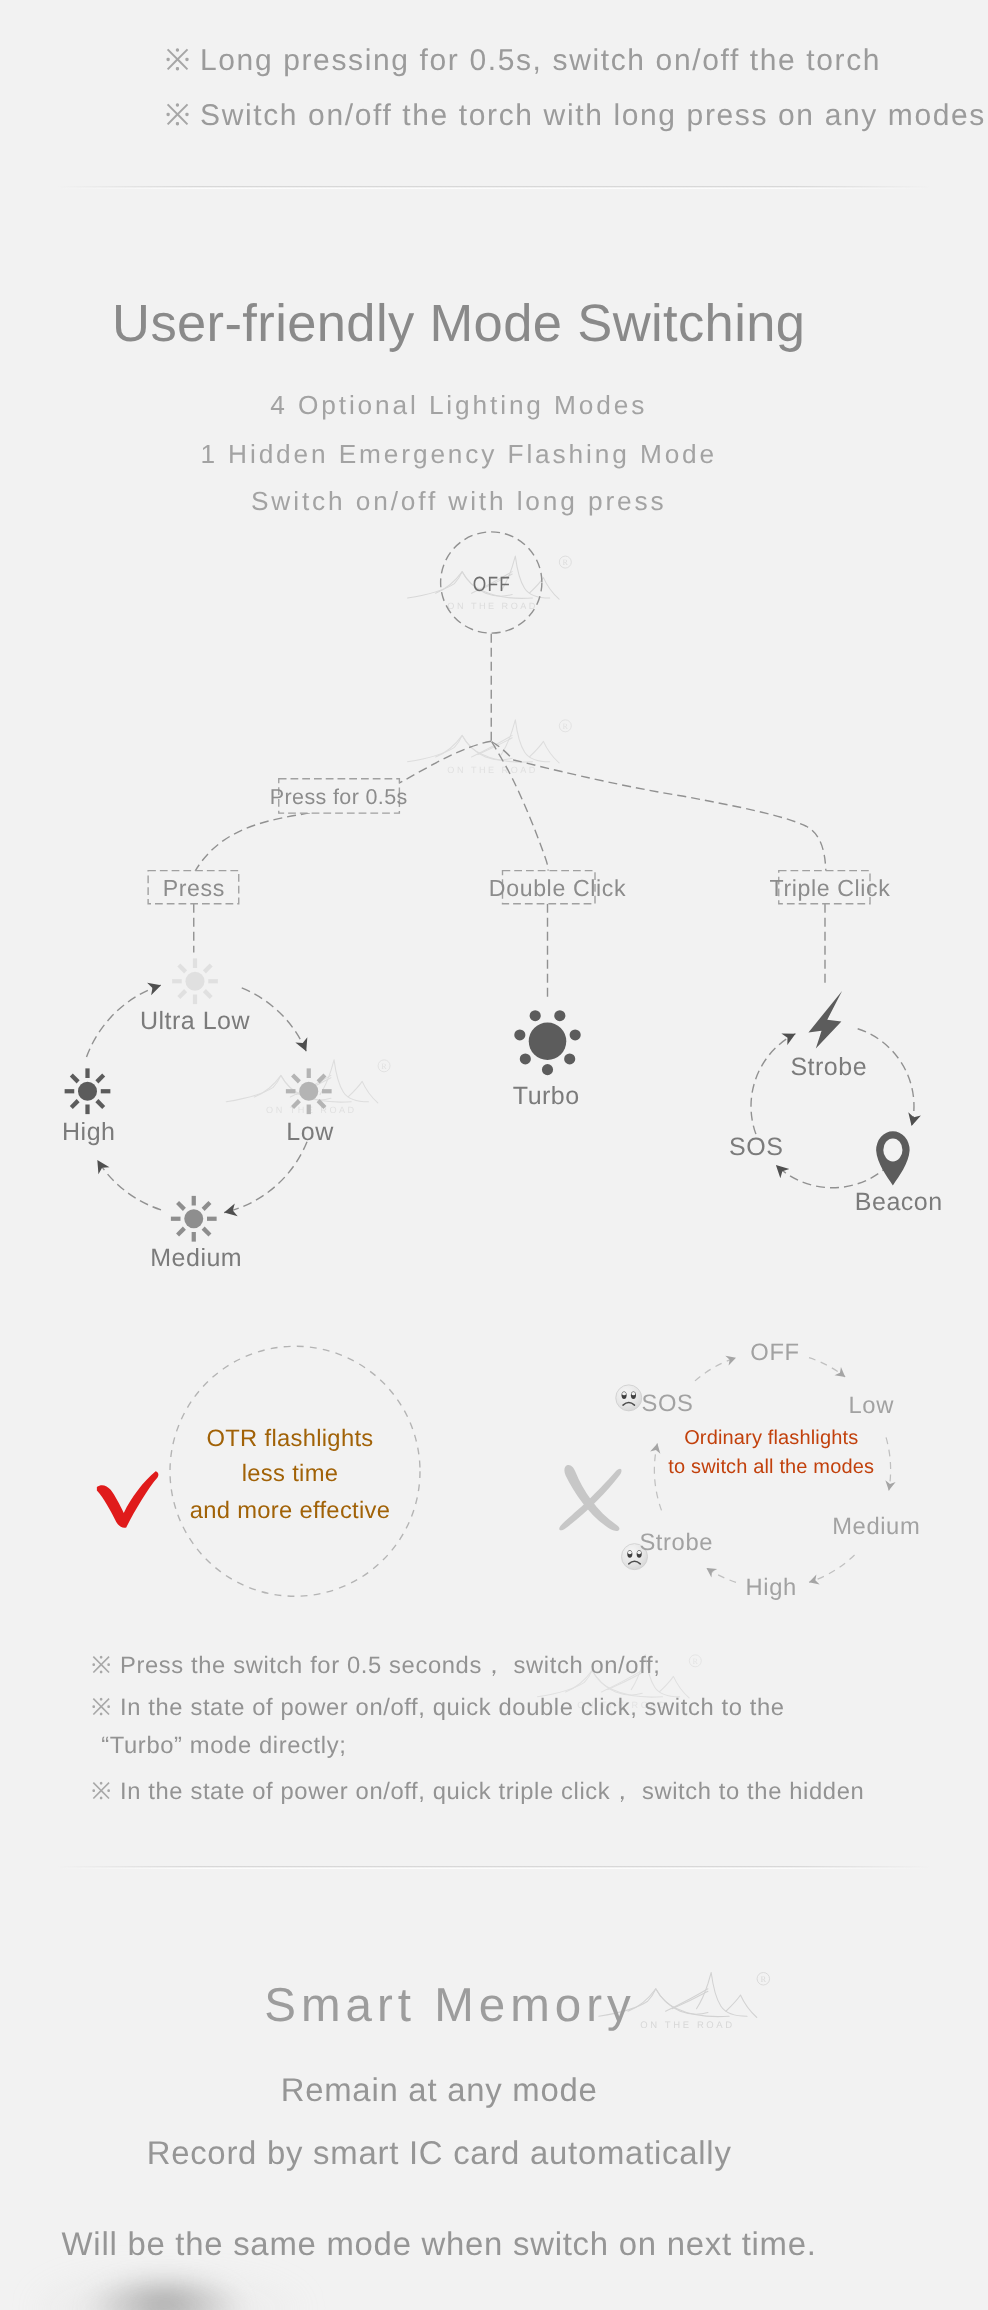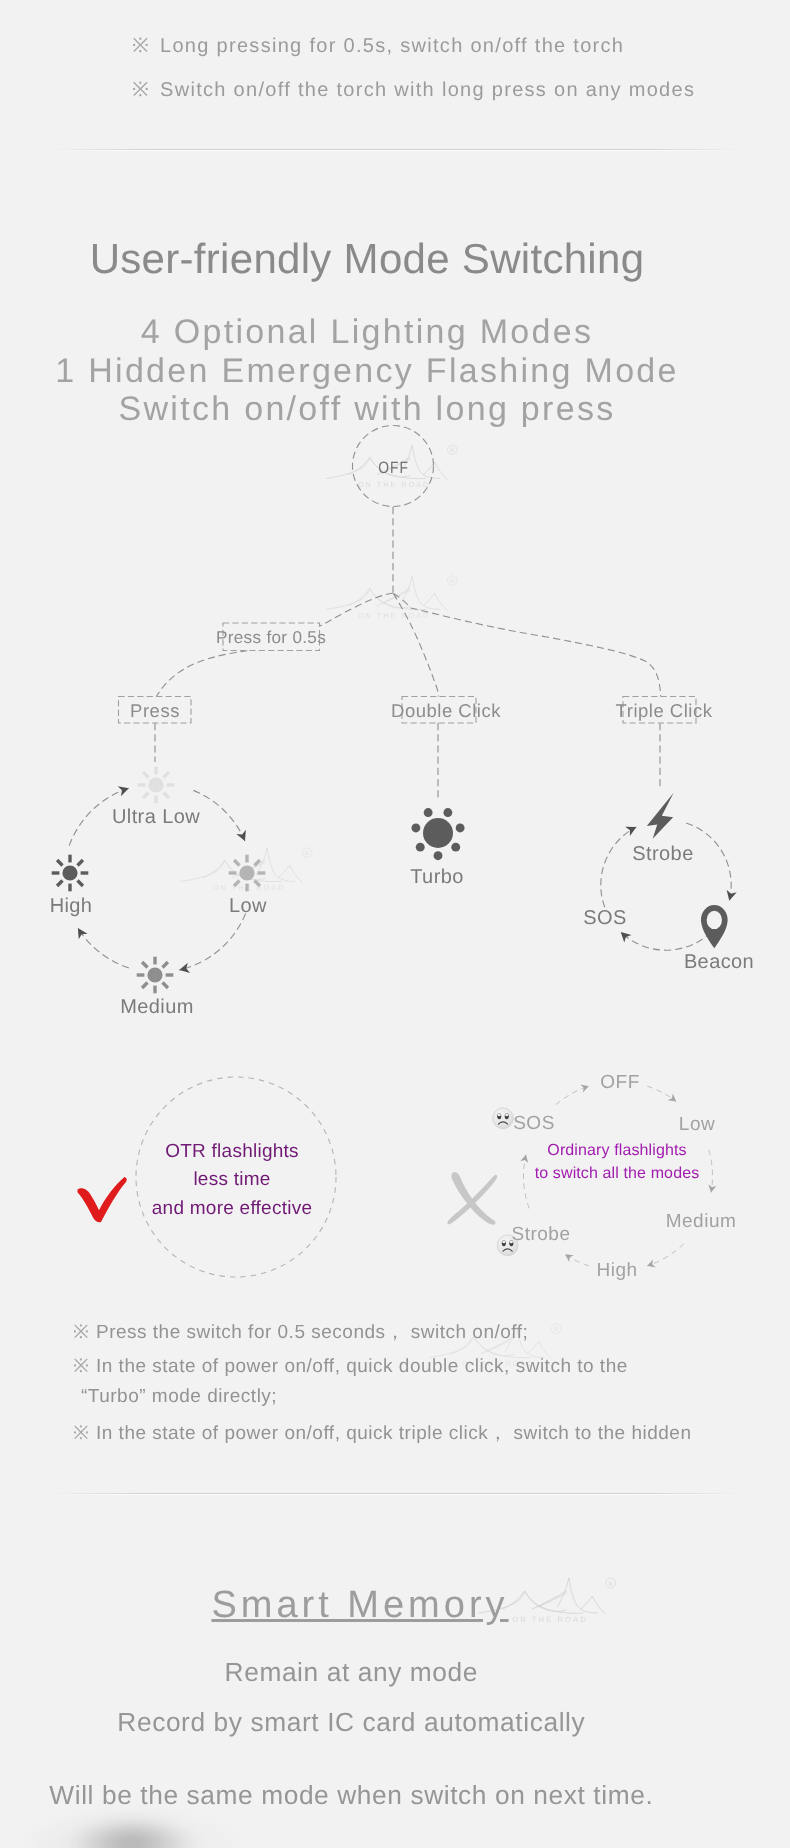--- a/index.html
+++ b/index.html
@@ -1,39 +1,39 @@
 <!DOCTYPE html>
 <html><head>
 <meta charset="utf-8">
 <title>User-friendly Mode Switching</title>
 <style>
 html,body{margin:0;padding:0;background:#f2f2f2;}
 body{width:790px;height:1848px;overflow:hidden;font-family:"Liberation Sans",sans-serif;
   -webkit-font-smoothing:antialiased;text-rendering:geometricPrecision;}
 .page{position:relative;width:790px;height:1848px;background:#f2f2f2;overflow:hidden;}
 .abs{position:absolute;}
-.note{position:absolute;left:132px;font-size:20px;color:#9b9b9b;white-space:nowrap;letter-spacing:1.3px;}
+.note{position:absolute;left:132px;font-size:24px;color:#9b9b9b;white-space:nowrap;letter-spacing:1.3px;}
 .note .mk{display:inline-block;width:28px;color:#a6a6a6;letter-spacing:0;}
 .divider{position:absolute;left:45px;width:700px;height:1px;
    background:linear-gradient(to right,rgba(140,140,140,0) 0%,rgba(140,140,140,.34) 16%,rgba(140,140,140,.34) 84%,rgba(140,140,140,0) 100%);}
 .divider.sh{background:linear-gradient(to right,rgba(255,255,255,0) 0%,rgba(255,255,255,1) 16%,rgba(255,255,255,1) 84%,rgba(255,255,255,0) 100%);}
 .h1{position:absolute;width:734px;text-align:center;font-size:42px;color:#8a8a8a;letter-spacing:0.3px;}
-.sub{position:absolute;width:734px;text-align:center;font-size:34px;color:#a3a3a3;letter-spacing:2.3px;}
+.sub{position:absolute;width:734px;text-align:center;font-size:21px;color:#a3a3a3;letter-spacing:2.3px;}
 
 .bul{position:absolute;left:73px;font-size:19px;color:#939393;white-space:nowrap;letter-spacing:0.5px;}
 .bul .mk{display:inline-block;width:23px;color:#a8a8a8;letter-spacing:0;}
 .bul.ind{left:81px;}
-.mem-h{position:absolute;width:716px;text-align:center;font-size:38px;color:#9d9d9d;letter-spacing:4px;text-indent:4px;text-decoration:underline;}
+.mem-h{position:absolute;width:716px;text-align:center;font-size:38px;color:#9d9d9d;letter-spacing:4px;text-indent:4px;}
 .mem-l{position:absolute;width:702px;text-align:center;font-size:26.3px;color:#969696;letter-spacing:0.6px;text-indent:0.6px;}
 .ctr{position:absolute;text-align:center;white-space:nowrap;transform:translateX(-50%);}
 .flab{font-size:18.5px;color:#8c8c8c;letter-spacing:0.5px;}
 .mlab{font-size:20px;color:#7b7b7b;letter-spacing:0.4px;}
 .clab{font-size:19px;color:#a2a2a2;letter-spacing:0.5px;}
-.otrtxt{position:absolute;width:260px;text-align:center;font-size:19px;color:#701a75;line-height:28.3px;letter-spacing:0.25px;}
-.ordtxt{position:absolute;width:330px;text-align:center;font-size:16px;color:#a21caf;line-height:23px;letter-spacing:0.12px;}
+.otrtxt{position:absolute;width:260px;text-align:center;font-size:19px;color:#a16207;line-height:28.3px;letter-spacing:0.25px;}
+.ordtxt{position:absolute;width:330px;text-align:center;font-size:16px;color:#c2410c;line-height:23px;letter-spacing:0.12px;}
 svg{display:block;overflow:visible;}
 .offlbl{position:absolute;font-size:16.5px;color:#6f6f6f;white-space:nowrap;transform:translateX(-50%) scaleX(0.84);letter-spacing:1.2px;text-indent:1.2px;}
 </style>
 </head>
 <body>
 
 <div class="page">
 <svg class="abs" width="790" height="1848" style="left:0;top:0;">
  <g opacity="0.50">
 <path d="M326.00,478.42 C338.50,476.51 353.50,473.63 363.50,466.92 C367.25,463.08 368.50,460.21 369.75,457.33 C372.25,462.12 377.25,468.84 386.00,472.67 C396.00,477.47 411.00,479.38 426.00,478.42" stroke="#bebebe" stroke-width="0.85" fill="none" stroke-linecap="round" stroke-linejoin="round"></path>

